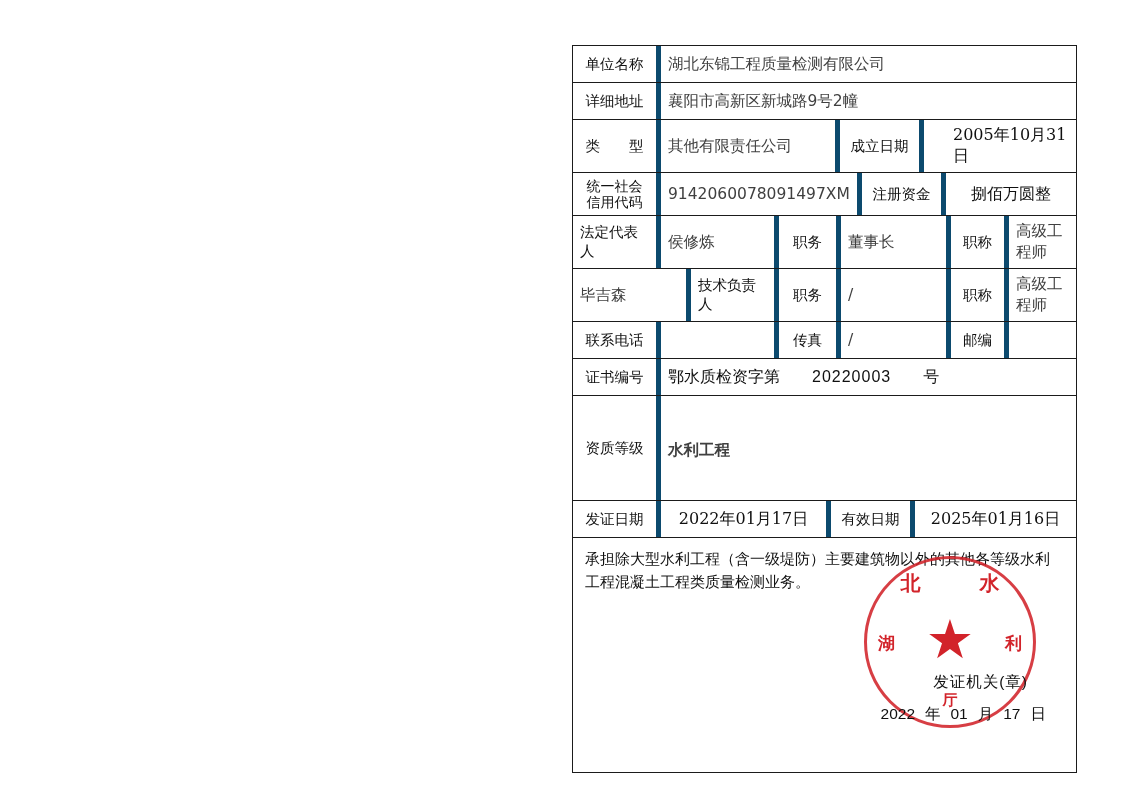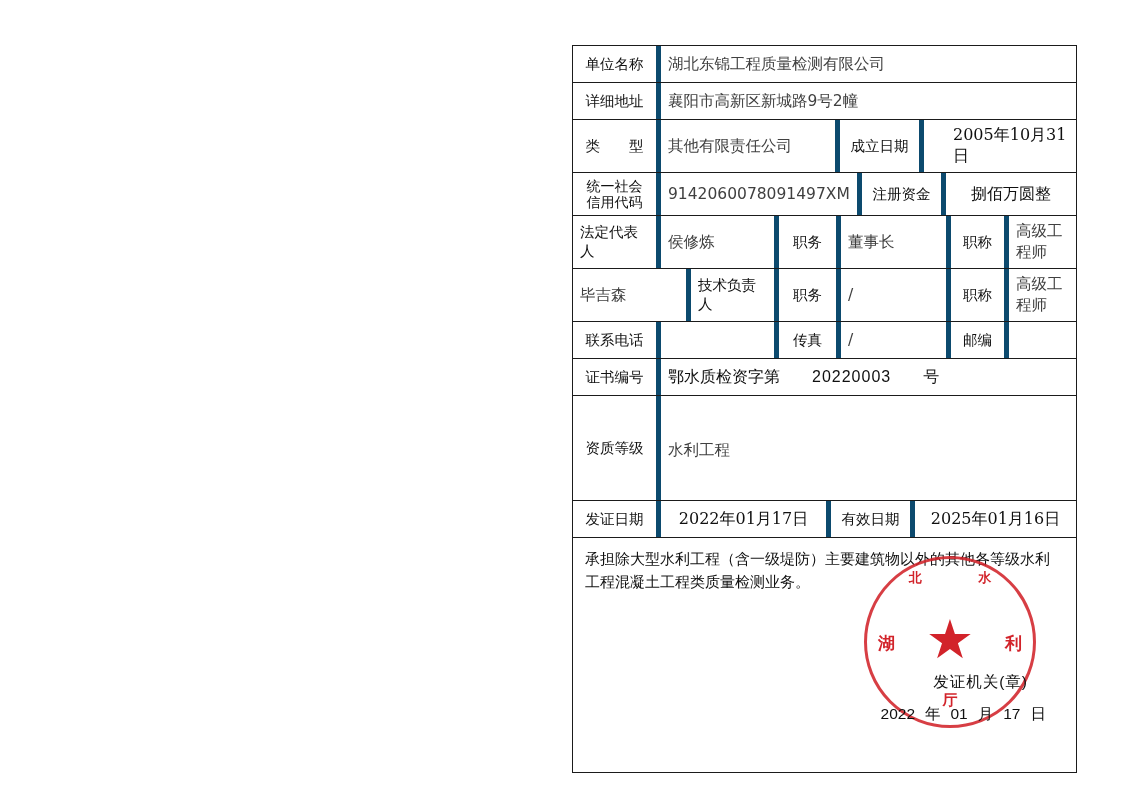--- a/index.html
+++ b/index.html
@@ -134,21 +134,21 @@
   }
   .cert-no-num {
     font-family: "Liberation Sans", "DejaVu Sans", sans-serif;
     font-size: 16px;
     letter-spacing: 1px;
   }
 
   .qual-row { min-height: 104px; text-align: center; }
   .qual-row .cell { min-height: 104px; align-items: center; }
   .qual-label { flex-direction: column; justify-content: center; }
-  .qual-val { align-items: flex-start; padding-top: 10px; }
+  .qual-val { align-items: flex-start; padding-top: 10px; font-weight: bold; }
 
   .scope-head {
     justify-content: center;
     font-size: 19px;
     font-weight: bold;
     letter-spacing: 12px;
     text-indent: 12px;
     min-height: 34px;
     font-family: "DejaVu Serif", "Liberation Serif", serif;
   }
@@ -188,21 +188,21 @@
     line-height: 1;
   }
   .seal-text-top, .seal-text-bottom {
     position: absolute;
     left: 0; right: 0;
     text-align: center;
     color: #d2232a;
     font-weight: bold;
     font-family: "DejaVu Serif", "Liberation Serif", serif;
   }
-  .seal-text-top { top: 12px; font-size: 13px; letter-spacing: 26px; text-indent: 26px; }
+  .seal-text-top { top: 12px; font-size: 20px; letter-spacing: 26px; text-indent: 26px; }
   .seal-text-bottom { bottom: 16px; font-size: 15px; letter-spacing: 8px; text-indent: 8px; }
   .seal-arc-left, .seal-arc-right {
     position: absolute;
     color: #d2232a;
     font-size: 17px;
     font-weight: bold;
   }
   .seal-arc-left { left: 14px; top: 74px; }
   .seal-arc-right { right: 14px; top: 74px; }
 

